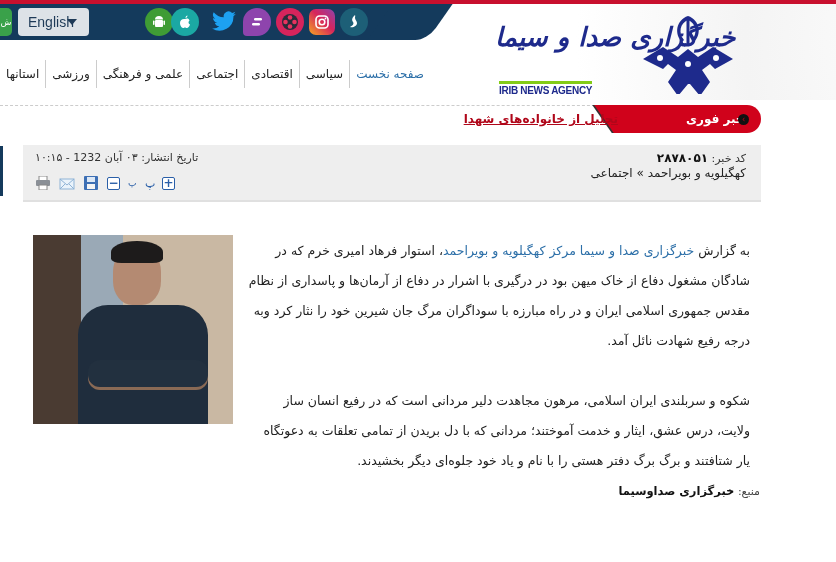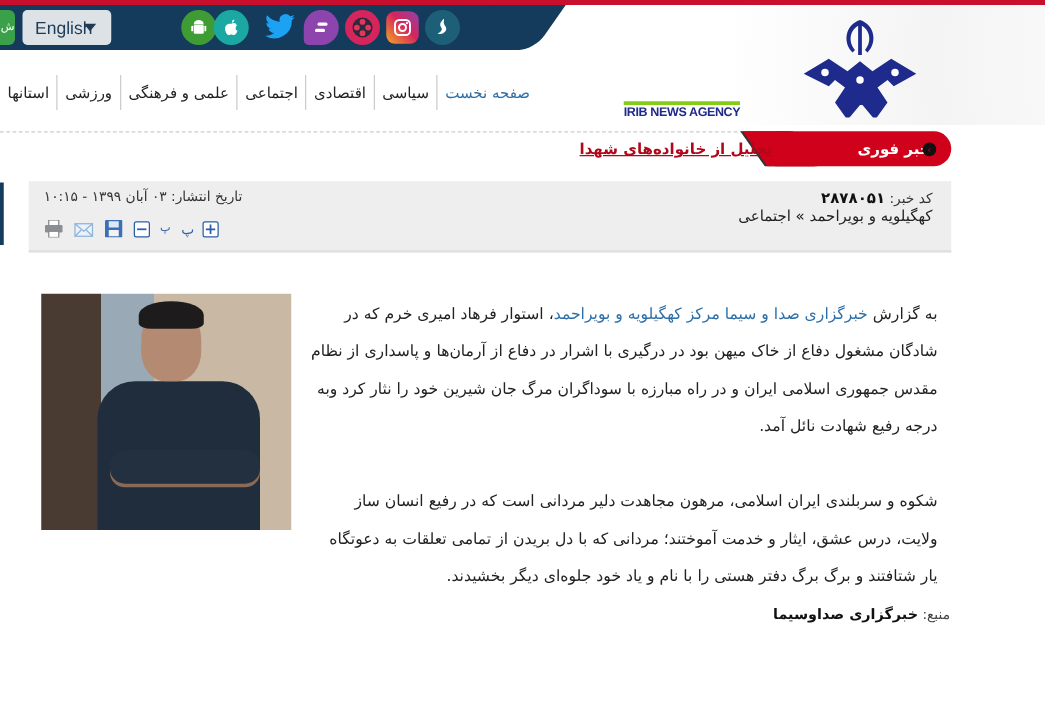--- a/index.html
+++ b/index.html
@@ -132,20 +132,21 @@
       <circle cx="11.5" cy="4.5" r=".9" fill="#fff"></circle>
     </svg>
 </div>
 <div class="social" style="left:340px;background:#1d5f77;">
   <svg width="14" height="16" viewBox="0 0 14 16">
       <path d="M8 1c-2 2-4 4-2 7 1.5 2-1 4-3 5 3 1 7-1 7-4 0-2-2-3-2-5 0-1 .5-2 0-3z" fill="#fff"></path>
     </svg>
 </div>
 
 <div class="logo-wrap">
+  <div class="logo-text">خبرگزاری صدا و سیما</div>
   <div class="logo-sub">IRIB NEWS AGENCY</div>
   <svg class="emblem" viewBox="0 0 100 80">
     <g fill="#1e2a8c">
       <path d="M50 2 c-12 4 -14 18 -6 26 l2 -2 c-6 -7 -4 -17 4 -20 z"></path>
       <path d="M50 2 c12 4 14 18 6 26 l-2 -2 c6 -7 4 -17 -4 -20 z"></path>
       <rect x="48.5" y="5" width="3" height="25"></rect>
       <path d="M5 45 l20 -12 l15 10 l10 -8 l10 8 l15 -10 l20 12 l-18 10 l-5 -5 l-8 6 l8 12 l-10 14 l-10 -12 l-2 0 l-10 12 l-10 -14 l8 -12 l-8 -6 l-5 5 z"></path>
     </g>
     <g fill="#ffffff">
       <circle cx="22" cy="44" r="3"></circle>
@@ -174,21 +175,21 @@
 <div class="breaking-headline">تجلیل از خانواده‌های شهدا</div>
 
 <div class="left-blue"></div>
 
 <div class="meta-box">
   <div class="meta-code">
     <span>کد خبر:</span>
     <b>۲۸۷۸۰۵۱</b>
   </div>
   <div class="meta-cat">کهگیلویه و بویراحمد » اجتماعی</div>
-  <div class="meta-date">تاریخ انتشار: ۰۳ آبان ۱۳۹۹ - ۱۰:۱۵</div>
+  <div class="meta-date">تاریخ انتشار: ۰۳ آبان 1232 - ۱۰:۱۵</div>
   <div class="tools">
     <span class="tool">
       <svg width="16" height="14" viewBox="0 0 16 14">
           <rect x="4" y="0" width="8" height="5" fill="#fff" stroke="#888"></rect>
           <rect x="1" y="4" width="14" height="6" rx="1" fill="#8a8f96"></rect>
           <rect x="4" y="9" width="8" height="5" fill="#fff" stroke="#888"></rect>
         </svg>
     </span>
     <span class="tool">
       <svg width="16" height="14" viewBox="0 0 16 14">

